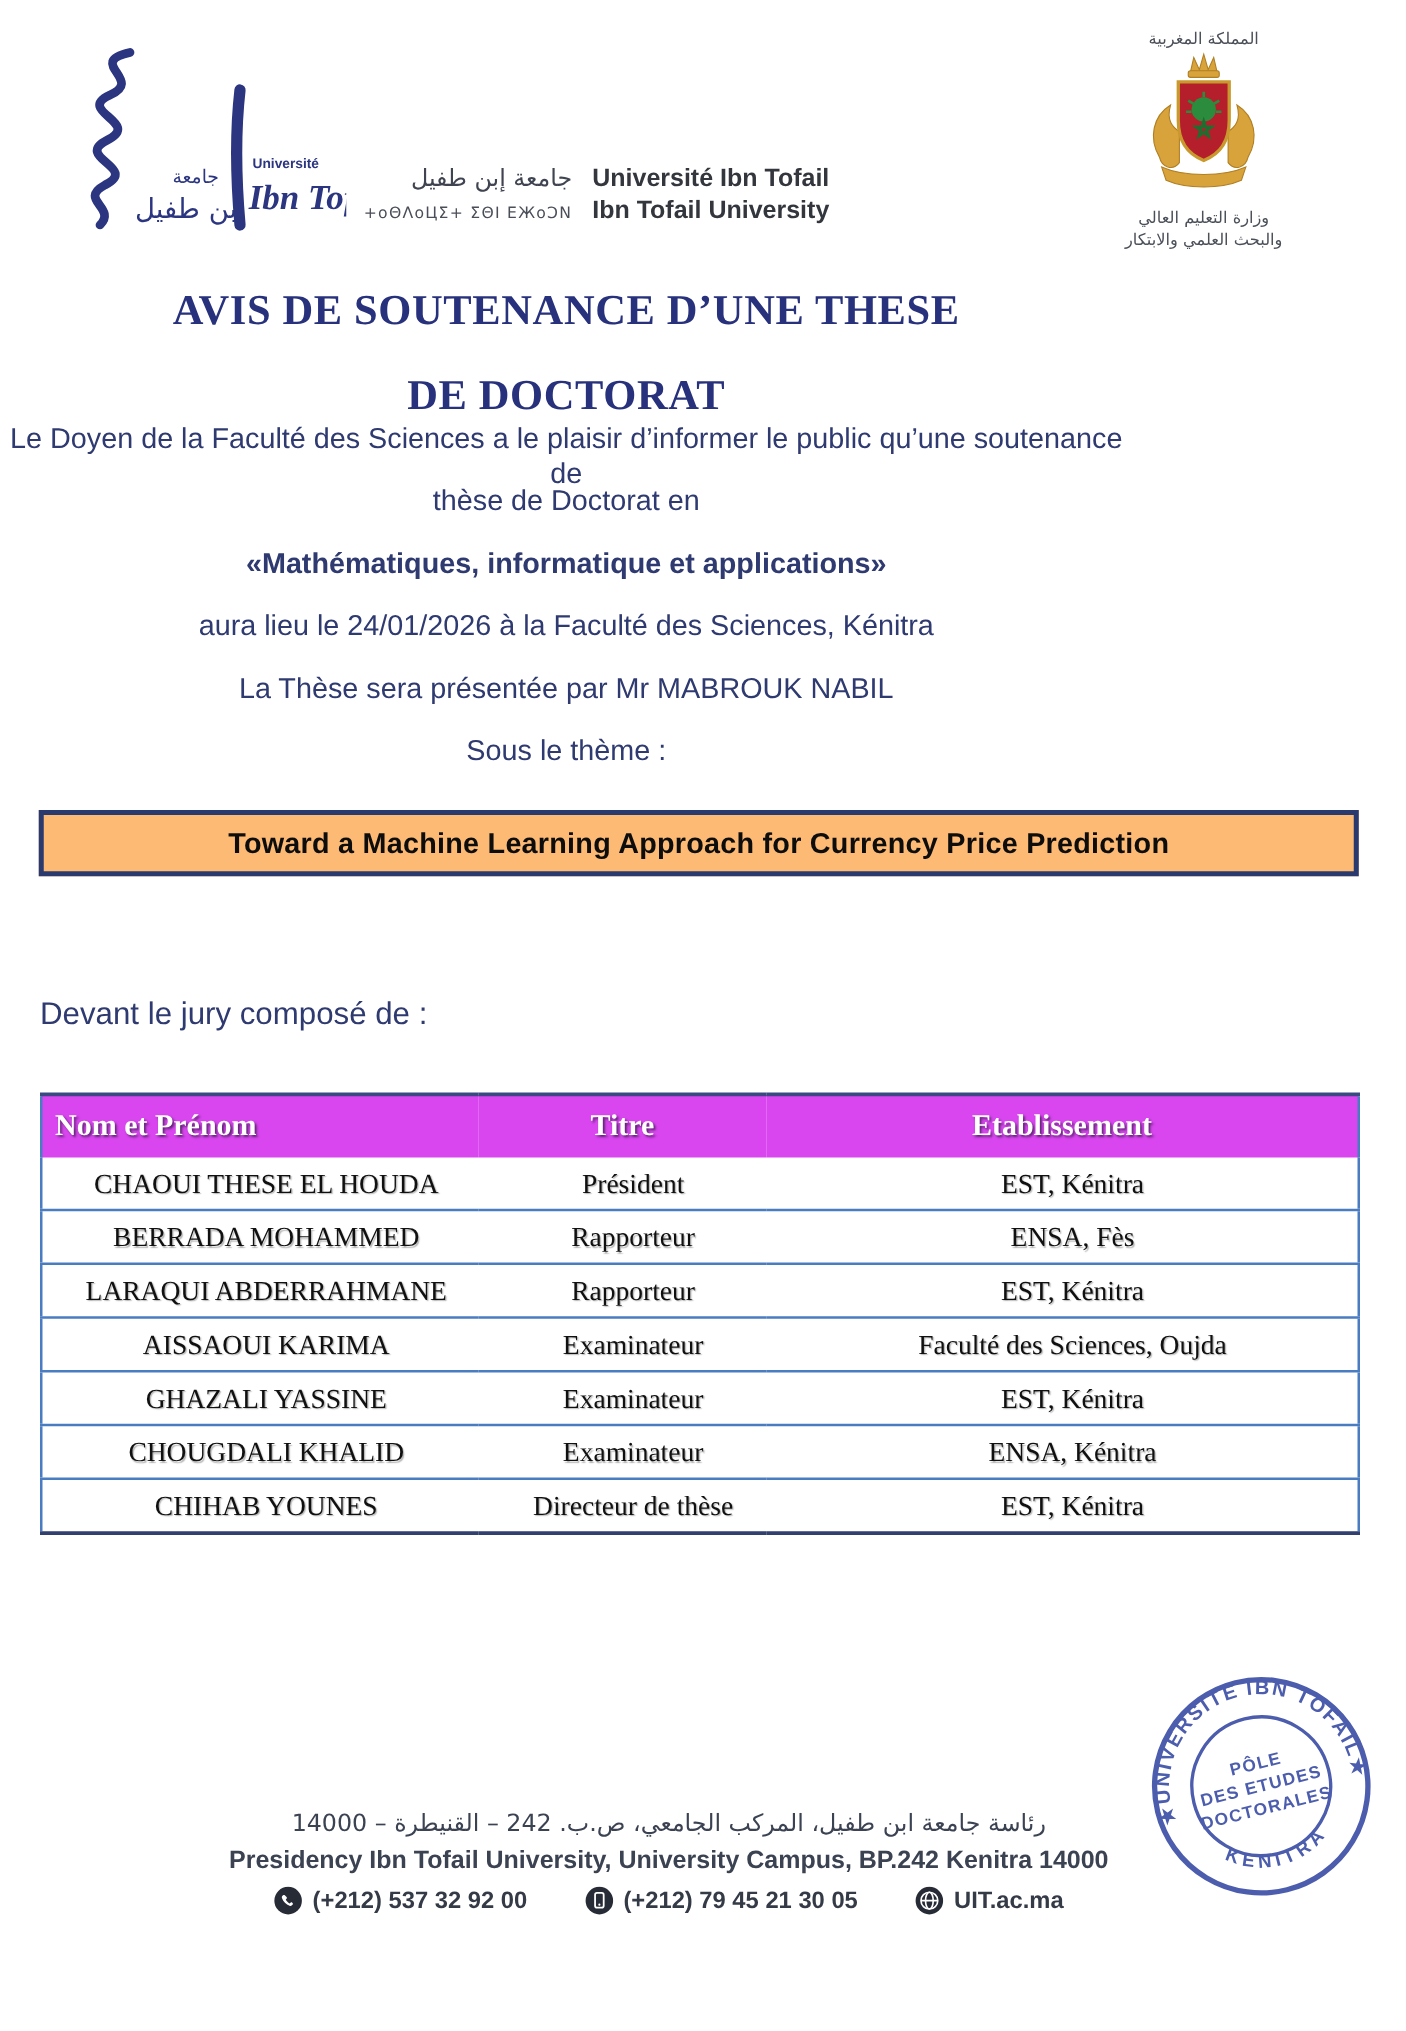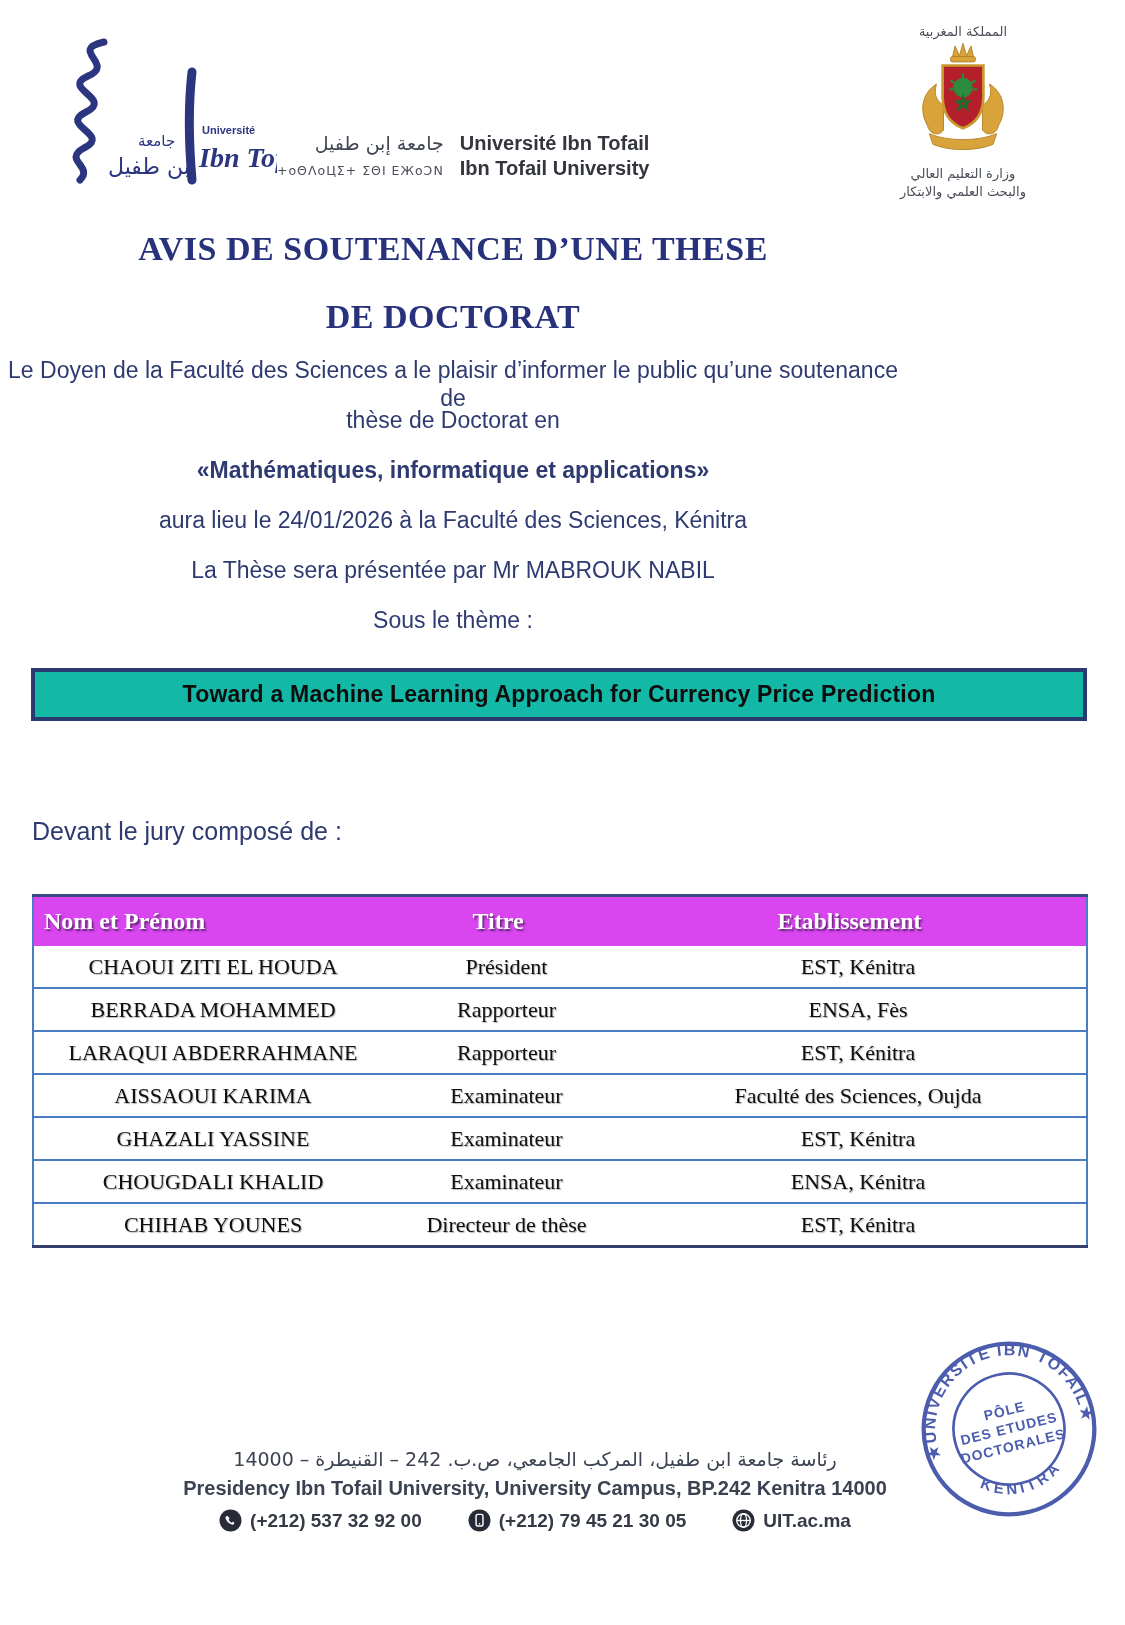--- a/index.html
+++ b/index.html
@@ -1,38 +1,38 @@
 <!DOCTYPE html>
 <html><head>
 <meta charset="utf-8">
 <style>
   html,body{margin:0;padding:0;background:#ffffff;}
   .page{
     position:relative;width:1125px;height:1625px;background:#ffffff;overflow:hidden;
     font-family:"Liberation Sans",sans-serif;
   }
   
-  .uni-logo{position:absolute;left:42px;top:34px;display:flex;align-items:flex-end;gap:0;}
+  .uni-logo{position:absolute;left:42px;top:34px;display:flex;align-items:flex-end;gap:14px;}
   .uni-logo .names{display:grid;grid-template-columns:auto auto;column-gap:16px;row-gap:2px;align-items:baseline;padding-bottom:6px;}
   .ar-name{font-family:"DejaVu Sans",sans-serif;font-size:19px;color:#3f4450;text-align:right;}
   .tif-name{font-family:"DejaVu Sans",sans-serif;font-size:12.5px;color:#4a4e58;letter-spacing:1px;}
   .lat-name{font-weight:bold;font-size:20px;color:#33363d;}
   .emblem{position:absolute;left:838px;top:24px;width:250px;text-align:center;}
   .emblem .ar{font-family:"DejaVu Sans",sans-serif;color:#4a4f58;}
   .emblem .kingdom{font-size:13px;margin-bottom:2px;}
   .emblem .ministry{font-size:13px;line-height:1.35;margin-top:2px;}
   
   .content{position:absolute;left:0;top:230px;width:906px;text-align:center;}
   .main-title{font-family:"Liberation Serif",serif;font-weight:bold;font-size:34px;color:#27317c;letter-spacing:.5px;}
   .main-title.l1{margin-bottom:30px;}
-  .main-title.l2{margin-bottom:20px;}
+  .main-title.l2{}
   .intro-line{font-size:23px;color:#2e3a70;height:28px;line-height:28px;margin-bottom:22px;}
   .intro-line.bold{font-weight:bold;}
   .thesis-box{
-    width:1048px;margin:34px auto 4px 31px;border:4px solid #2a3a6e;background:#14b8a6;
+    width:1048px;margin:34px auto 4px 31px;border:4px solid #2a3a6e;background:#fdba74;
     padding:9px 0;text-align:center;
   }
   .thesis-box .t{font-size:23px;font-weight:bold;color:#0d0d0d;letter-spacing:.2px;}
   .jury-heading{margin:96px 0 0 32px;text-align:left;font-size:25px;color:#2e3a70;}
   
   table.jury{
     margin:48px 0 0 32px;width:1056px;border-collapse:collapse;
     border-left:2px solid #4a7cc2;border-right:2px solid #4a7cc2;
     font-family:"Liberation Serif",serif;
   }
@@ -132,21 +132,21 @@
     <table class="jury">
       <thead>
         <tr>
           <th class="c1">Nom et Prénom</th>
           <th class="c2">Titre</th>
           <th class="c3">Etablissement</th>
         </tr>
       </thead>
       <tbody>
         <tr>
-          <td class="c1">CHAOUI ZITI EL HOUDA</td>
+          <td class="c1">CHAOUI THESE EL HOUDA</td>
           <td class="c2">Président</td>
           <td class="c3">EST, Kénitra</td>
         </tr>
         <tr>
           <td class="c1">BERRADA MOHAMMED</td>
           <td class="c2">Rapporteur</td>
           <td class="c3">ENSA, Fès</td>
         </tr>
         <tr>
           <td class="c1">LARAQUI ABDERRAHMANE</td>

